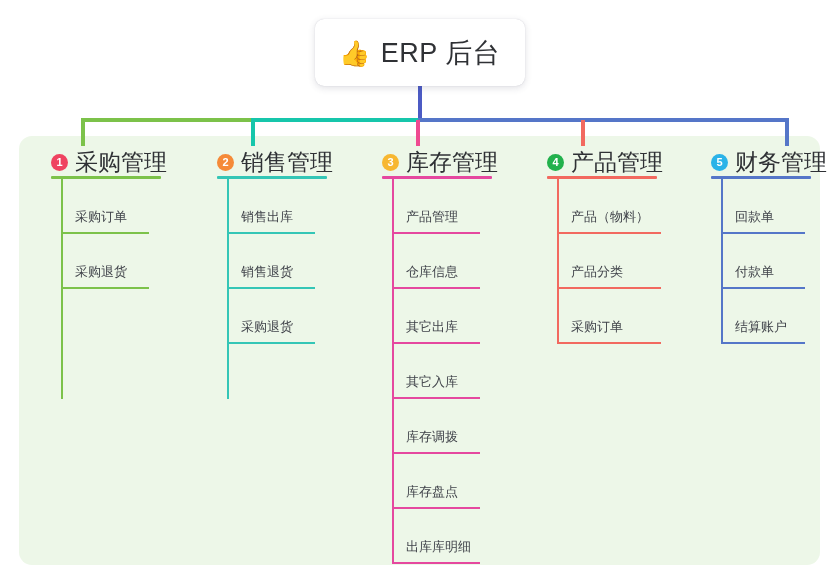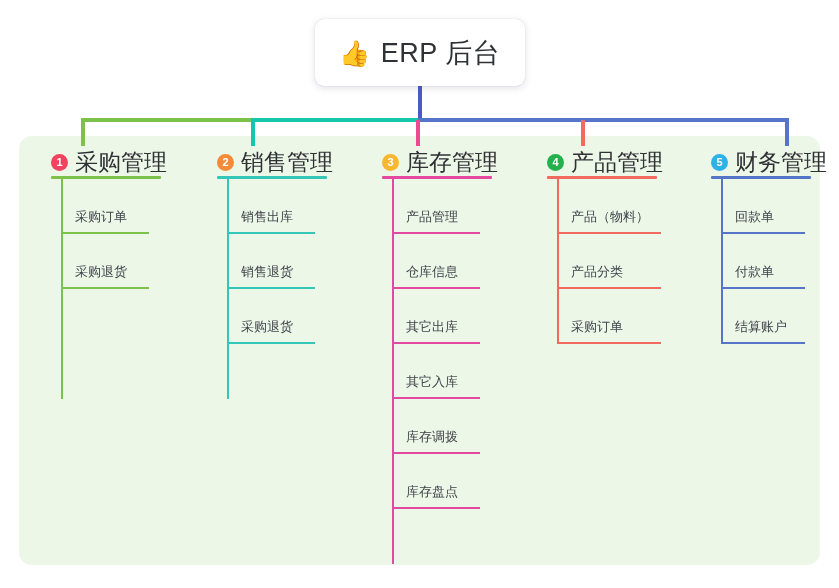--- a/index.html
+++ b/index.html
@@ -241,20 +241,24 @@
             <div class="leaf-rule" style="background: rgb(229, 72, 159); width: 88px;"></div>
           </div>
           <div class="leaf">
             <span class="leaf-label">库存调拨</span>
             <div class="leaf-rule" style="background: rgb(229, 72, 159); width: 88px;"></div>
           </div>
           <div class="leaf">
             <span class="leaf-label">库存盘点</span>
             <div class="leaf-rule" style="background: rgb(229, 72, 159); width: 88px;"></div>
           </div>
+          <div class="leaf">
+            <span class="leaf-label">出库库明细</span>
+            <div class="leaf-rule" style="background: rgb(229, 72, 159); width: 88px;"></div>
+          </div>
         </div>
       </div>
       <div class="column" style="left: 529px; width: 128px;">
         <div class="col-head">
           <span class="badge" style="background: rgb(34, 177, 76);">4</span>
           <span class="col-title">产品管理</span>
           <div class="head-rule" style="background: rgb(242, 105, 95); width: 110px;"></div>
         </div>
         <div class="leaves">
           <div class="spine" style="background: rgb(242, 105, 95); height: 165px;"></div>

